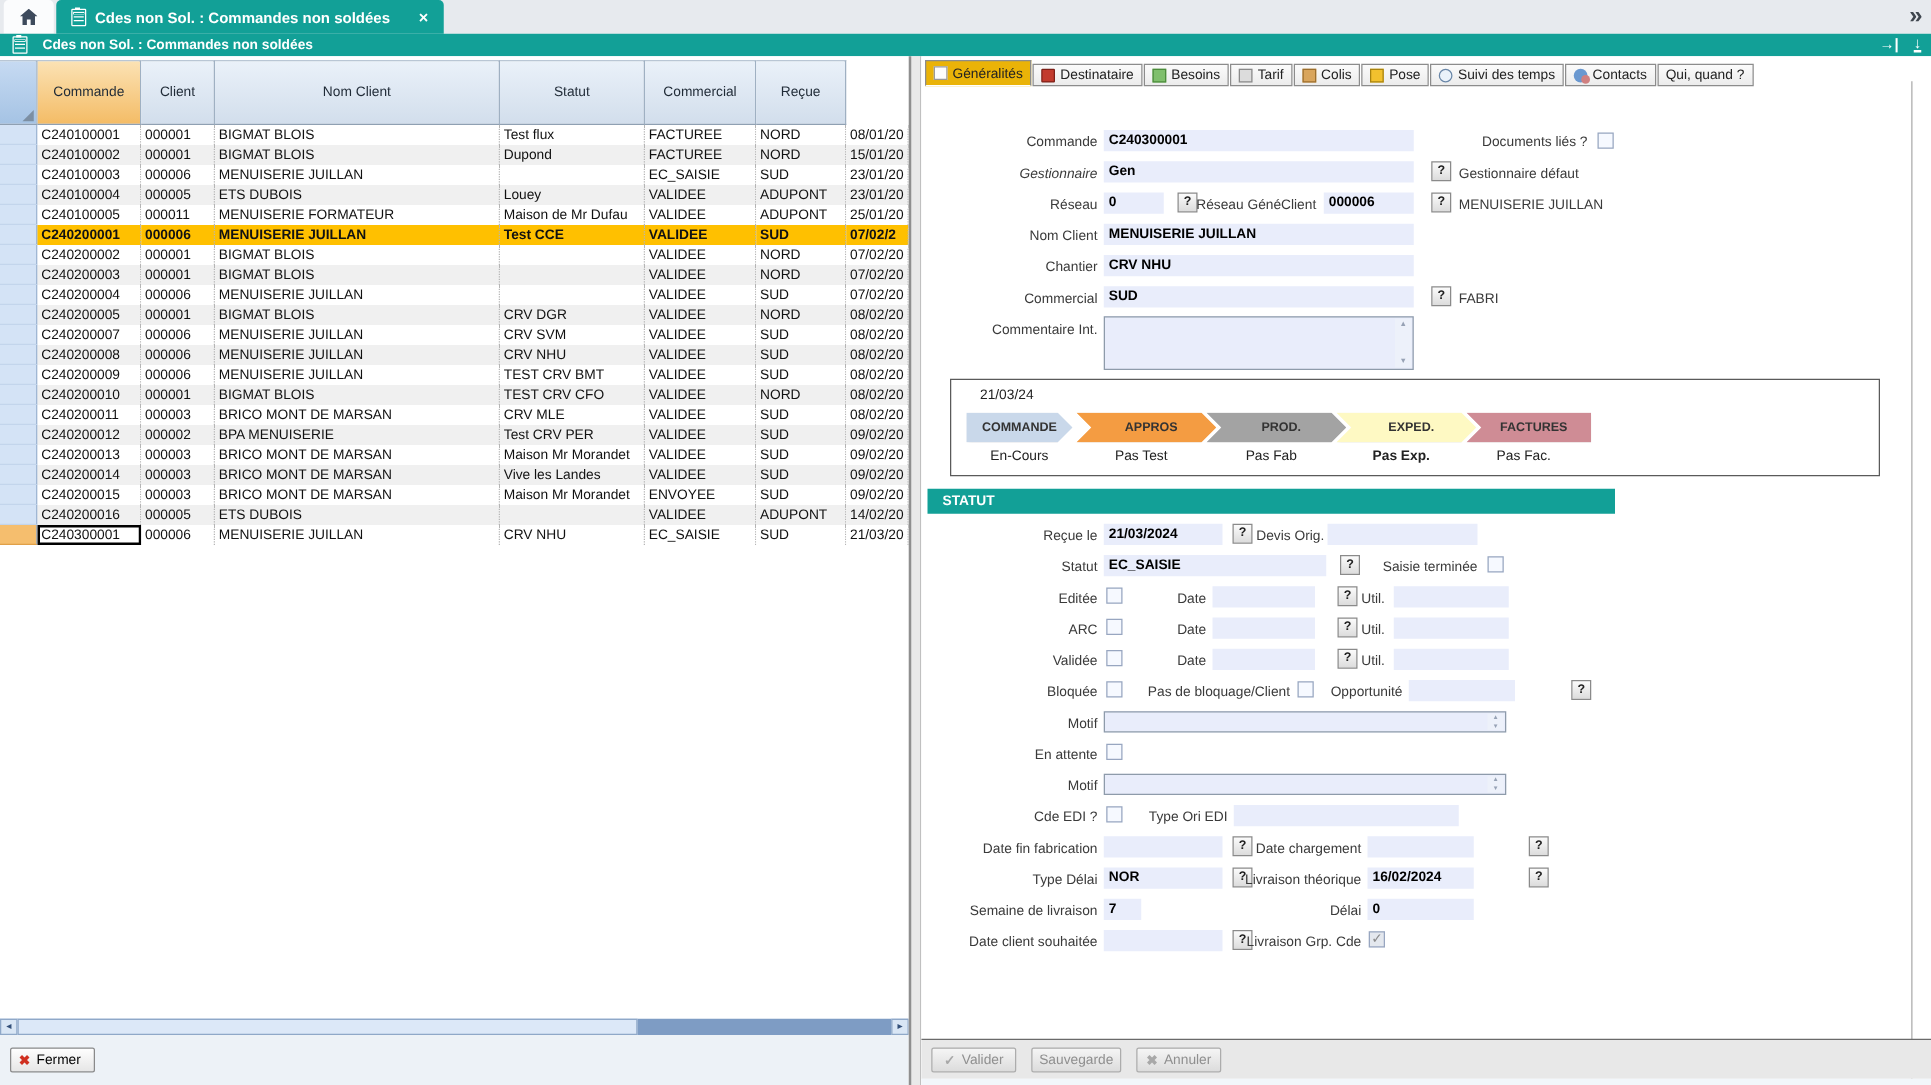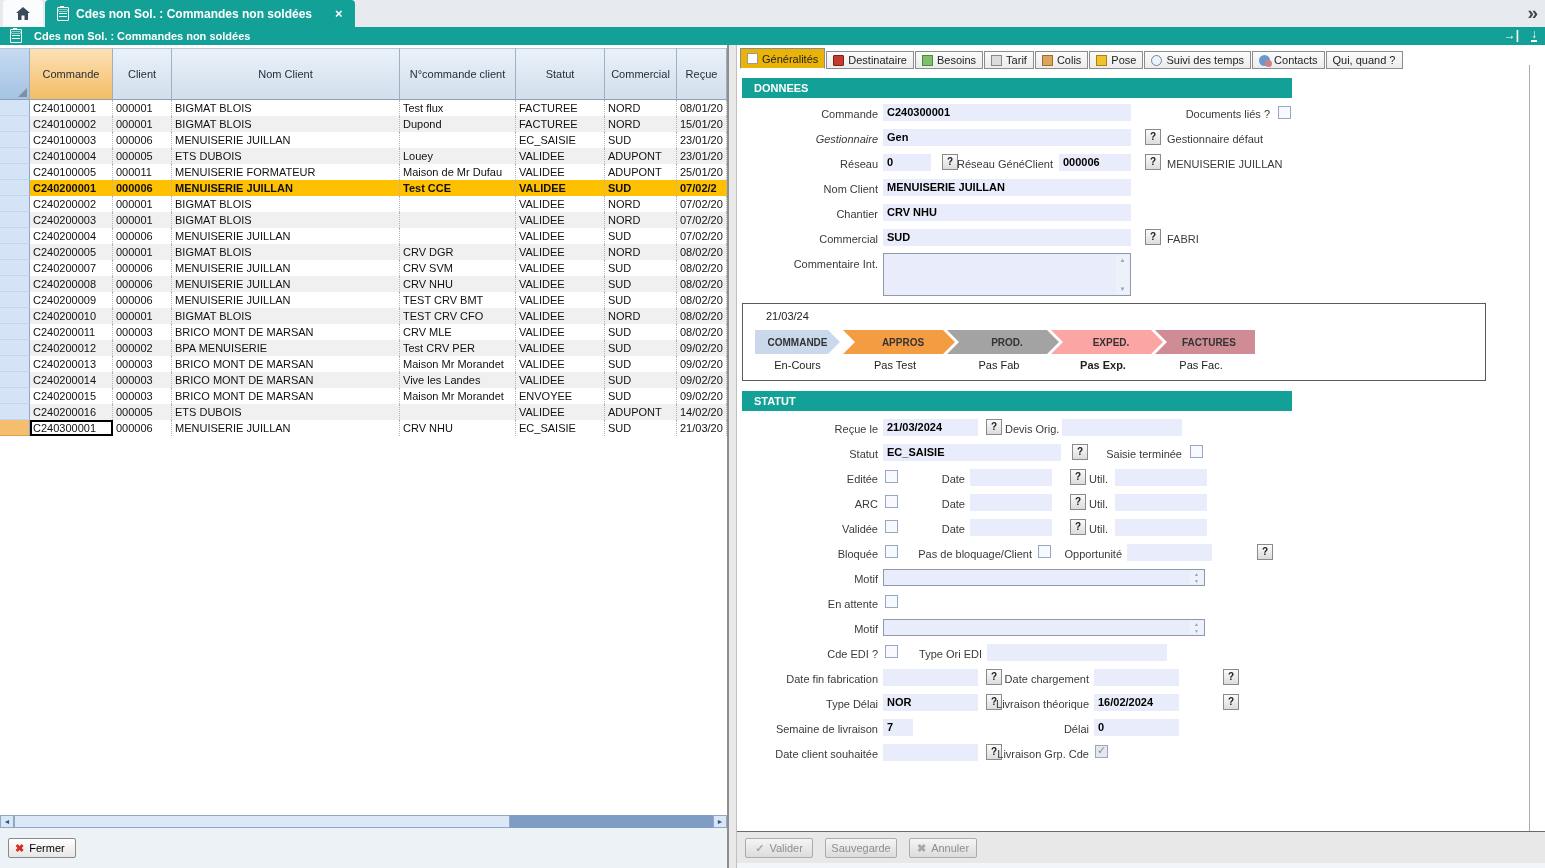--- a/index.html
+++ b/index.html
@@ -99,21 +99,21 @@
   .cb{position:absolute;width:13px;height:13px;background:#F6F9FF;border:1px solid #98A6C0;
       box-sizing:border-box;cursor:pointer;}
   .cb.checked.disabled{background:#E4E8EE;}
   .cb.checked::after{content:"\2713";position:absolute;left:1px;top:-2px;font-size:11px;color:#8A8A8A;}
   .ta{position:absolute;background:#E9EDFB;border:1px solid #8E9BAA;box-sizing:border-box;cursor:text;}
   .rail{position:absolute;right:1px;top:1px;bottom:1px;width:13px;background:#EDF1FA;color:#97A2B5;
         font-size:6px;display:flex;flex-direction:column;justify-content:space-between;align-items:center;
         padding:2px 0;box-sizing:border-box;}
   .rail.spin{justify-content:center;gap:1px;font-size:5px;}
 
-  .wfbox{position:absolute;left:5px;top:258px;width:744px;height:78px;border:1px solid #5A5A5A;box-sizing:border-box;}
+  .wfbox{position:absolute;left:23px;top:258px;width:744px;height:78px;border:1px solid #5A5A5A;box-sizing:border-box;}
   .chev{position:absolute;top:26px;height:24px;display:flex;align-items:center;justify-content:center;
         font-size:10px;font-weight:bold;color:#333;filter:drop-shadow(2px 2px 1.5px rgba(90,90,90,.55));}
   .chev.mid{clip-path:polygon(0 0,calc(100% - 12px) 0,100% 50%,calc(100% - 12px) 100%,0 100%,12px 50%);padding-left:8px;}
   .chev.first{clip-path:polygon(0 0,calc(100% - 12px) 0,100% 50%,calc(100% - 12px) 100%,0 100%);}
   .chev.last{clip-path:polygon(0 0,100% 0,100% 100%,0 100%,12px 50%);padding-left:8px;}
   .wf-status{position:absolute;top:55px;text-align:center;color:#222;}
   .wf-date{position:absolute;left:23px;top:6px;color:#222;}
 
   .rp-divider{position:absolute;left:0;right:0;top:786px;height:1px;background:#6A6A6A;}
   .rp-actions{position:absolute;left:0;right:0;top:787px;height:31px;background:#E8E8E8;}
@@ -151,21 +151,20 @@
       <span class="tb-ic tb-dl">↓</span>
     </span>
   </div>
 
   <div class="left-panel">
     <div class="grid-header">
       <div class="hcell sel"></div>
       <div class="hcell cmd">Commande</div>
       <div class="hcell">Client</div>
       <div class="hcell">Nom Client</div>
-      <div class="hcell">N°commande client</div>
       <div class="hcell">Statut</div>
       <div class="hcell">Commercial</div>
       <div class="hcell">Reçue</div>
     </div>
     <div id="table-body">
         <div class="trow">
           <div class="tcell selcell"></div>
           <div class="tcell">C240100001</div>
           <div class="tcell">000001</div>
           <div class="tcell">BIGMAT BLOIS</div>
@@ -424,21 +423,20 @@
         </div>
       <div class="rtab">
           <span class="ticon i-people"></span>
           <span>Contacts</span>
         </div>
       <div class="rtab">
           <span>Qui, quand ?</span>
         </div>
     </div>
 
-    <div class="secbar" style="top:33px;">DONNEES</div>
 
     <div class="lbl r" style="left:0;top:62px;width:141px;">Commande</div>
     <div class="fld" style="left:146px;top:59px;width:248px;">C240300001</div>
     <div class="lbl r" style="left:398px;top:62px;width:135px;">Documents liés ?</div>
     <span class="cb" style="left:541px;top:61px;"></span>
 
     <div class="lbl r" style="left:0;top:87px;width:141px;font-style:italic;">Gestionnaire</div>
     <div class="fld" style="left:146px;top:84px;width:248px;">Gen</div>
     <div class="qbtn" style="left:408px;top:84px;">?</div>
     <div class="lbl" style="left:430px;top:87px;">Gestionnaire défaut</div>
@@ -469,21 +467,21 @@
         <span>▲</span>
         <span>▼</span>
       </span>
     </div>
 
     <div class="wfbox">
       <div class="wf-date">21/03/24</div>
       <div class="chev first" style="left: 12px; width: 85px; background: rgb(201, 216, 234);">COMMANDE</div>
       <div class="chev mid" style="left: 100px; width: 104px; background: rgb(244, 156, 66);">APPROS</div>
       <div class="chev mid" style="left: 204px; width: 104px; background: #a3a3a3;">PROD.</div>
-      <div class="chev mid" style="left: 308px; width: 104px; background: #fca5a5;">EXPED.</div>
+      <div class="chev mid" style="left: 308px; width: 104px; background: #fef9c3;">EXPED.</div>
       <div class="chev last" style="left: 412px; width: 92px; background: rgb(207, 140, 149);">FACTURES</div>
       <div class="wf-status" style="left:12px;width:85px;">En-Cours</div>
       <div class="wf-status" style="left:100px;width:104px;">Pas Test</div>
       <div class="wf-status" style="left:204px;width:104px;">Pas Fab</div>
       <div class="wf-status" style="left:308px;width:104px;font-weight:bold;">Pas Exp.</div>
       <div class="wf-status" style="left:412px;width:92px;">Pas Fac.</div>
     </div>
 
     <div class="secbar" style="top:346px;">STATUT</div>
 

